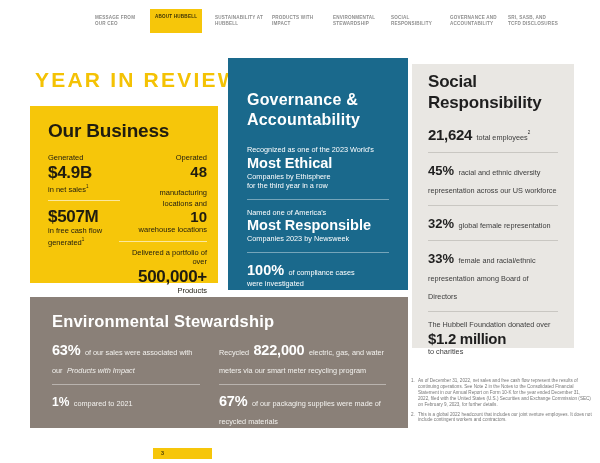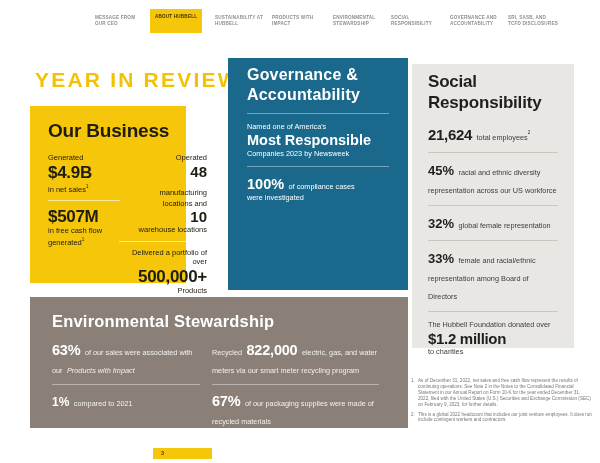--- a/index.html
+++ b/index.html
@@ -26,37 +26,37 @@
   .page-title {
     position:absolute; left:35px; top:68px;
     font-size:21px; font-weight:800; letter-spacing:2.2px;
     color:#f4c204;
   }
   
   .sup { font-size:4.5px; vertical-align:super; }
   .divider { border:0; border-top:1px solid; margin:6px 0; }
   
   .box-yellow {
-    position:absolute; left:30px; top:106px; width:156px; height:177px;
+    position:absolute; left:30px; top:106px; width:188px; height:177px;
     background:#f6c60a; color:#1f1c10;
   }
   .box-yellow h2 {
     position:absolute; left:18px; top:14px;
     font-size:19px; font-weight:800; letter-spacing:-.2px;
   }
   .yb-col1 { position:absolute; left:18px; top:47px; width:72px; }
   .yb-col2 { position:absolute; left:89px; top:47px; width:88px;text-align:right; }
   .yb-small { font-size:7.5px; line-height:9.5px; font-weight:500; }
   .yb-big { font-size:17px; font-weight:800; line-height:19px; letter-spacing:-.3px; }
   .yb-mid { font-size:15px; font-weight:800; line-height:17px;margin-left:34px; }
   .box-yellow .divider { border-top-color:rgba(255,255,255,.6); }
   
   .box-blue {
     position:absolute; left:228px; top:58px; width:180px; height:232px;
-    background:#1a698c; color:#ffffff; padding:7px 19px;
+    background:#1a698c; color:#ffffff; padding:32px 19px;
   }
   .box-blue h2 { font-size:16px; line-height:20px; font-weight:800; letter-spacing:.2px; }
   .bb-small { font-size:7.3px; line-height:9.5px; }
   .bb-big { font-size:14.5px; font-weight:800; line-height:17px; }
   .box-blue .divider { border-top-color:rgba(255,255,255,.4); margin:8px 0; }
   .bb-sec1 { margin-top:15px; }
   
   .box-social {
     position:absolute; left:412px; top:64px; width:162px; height:284px;
     background:#e9e7e3; color:#1f1f1f; padding:7px 16px;
@@ -67,21 +67,21 @@
   .sb-pct { font-size:13px; font-weight:800; }
   .box-social .divider { border-top-color:#c9c7c2; margin:8px 0; }
   .sb-first { margin-top:13px; }
   
   .box-env {
     position:absolute; left:30px; top:297px; width:378px; height:131px;
     background:#8a8078; color:#ffffff; padding:15px 22px;
   }
   .box-env h2 { font-size:16.5px; font-weight:800; letter-spacing:.2px; }
   .env-cols { display:flex; margin-top:10px; }
-  .env-col1 { width:148px; margin-right:12px; }
+  .env-col1 { width:148px; margin-right:19px; }
   .env-col2 { width:167px; }
   .env-small { font-size:7.3px; line-height:9.5px; color:#f3f1ee; }
   .env-big { font-size:14.5px; font-weight:800; letter-spacing:-.2px; }
   .env-mid { font-size:12px; font-weight:800; }
   .box-env .divider { border-top-color:rgba(255,255,255,.4); margin:7px 0; }
   .italic { font-style:italic; }
   
   .footnotes { position:absolute; left:411px; top:378px; width:181px; color:#777; }
   .footnote { display:flex; margin-bottom:4px; }
   .footnote .fn-num { width:7px; flex:none; font-size:4.6px; line-height:5.9px; }
@@ -130,20 +130,26 @@
     <div class="yb-big">500,000+</div>
     <div class="yb-small">Products</div>
   </div>
 </section>
 
 <section class="box-blue">
   <h2>
     <span>Governance &amp;</span><br>
     <span>Accountability</span>
   </h2>
+  <div class="bb-sec1">
+    <div class="bb-small">Recognized as one of the 2023 World's</div>
+    <div class="bb-big">Most Ethical</div>
+    <div class="bb-small">Companies by Ethisphere</div>
+    <div class="bb-small">for the third year in a row</div>
+  </div>
   <hr class="divider">
   <div>
     <div class="bb-small">Named one of America's</div>
     <div class="bb-big">Most Responsible</div>
     <div class="bb-small">Companies 2023 by Newsweek</div>
   </div>
   <hr class="divider">
   <div>
     <div><span class="bb-big">100%</span> <span class="bb-small">of compliance cases</span></div>
     <div class="bb-small">were investigated</div>

